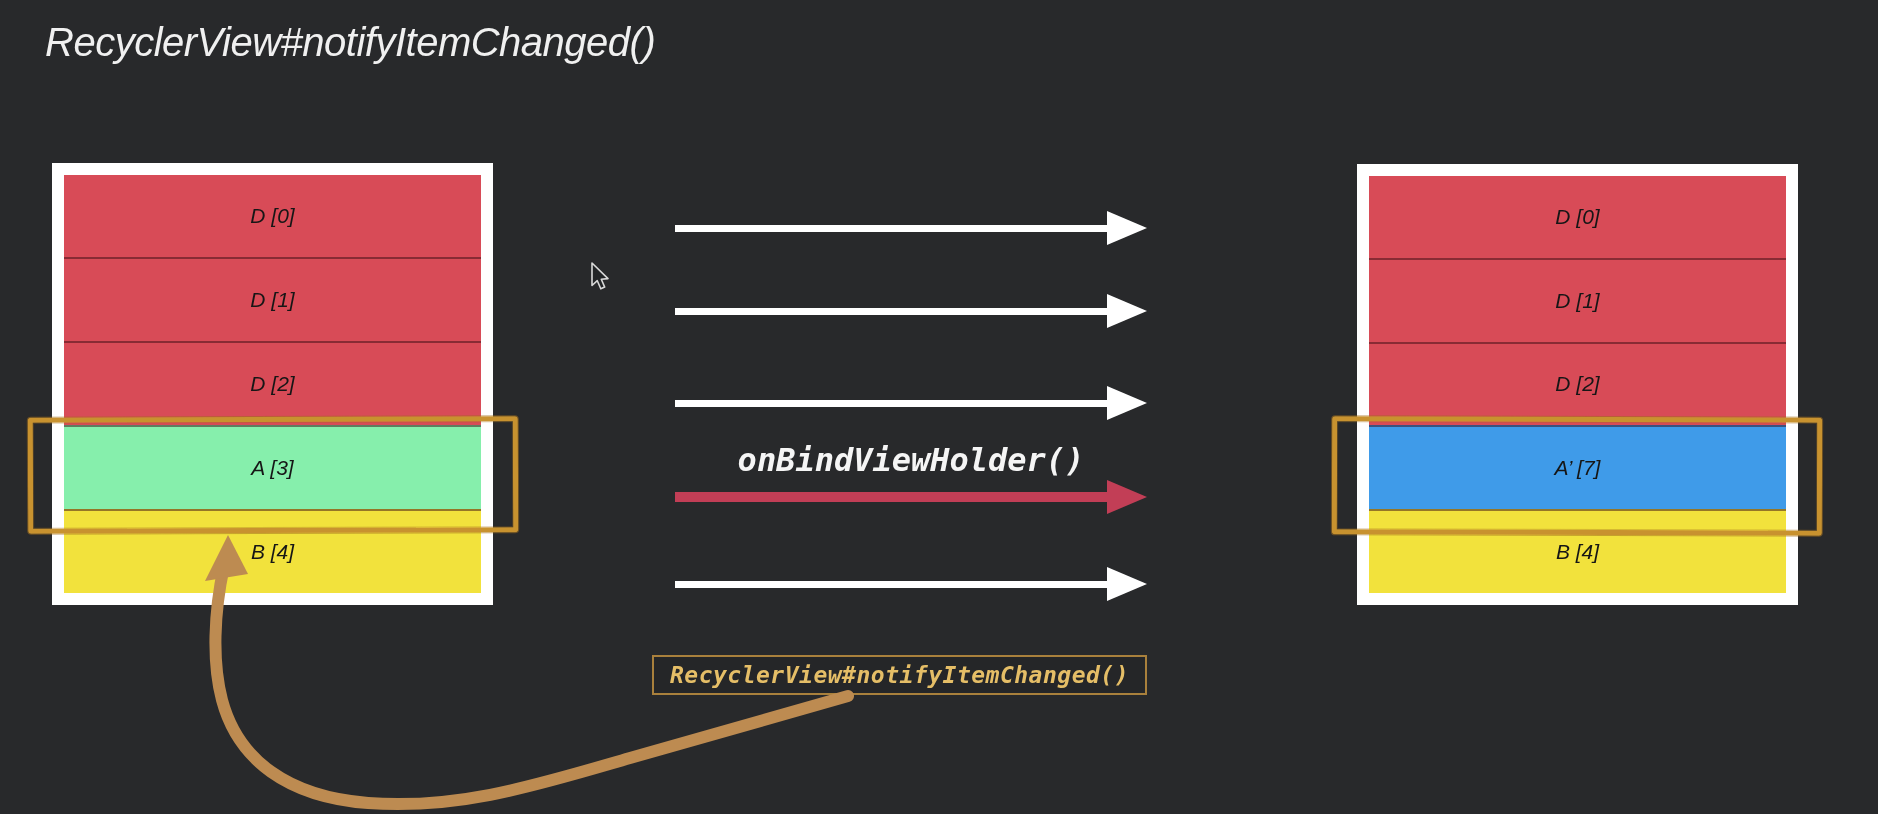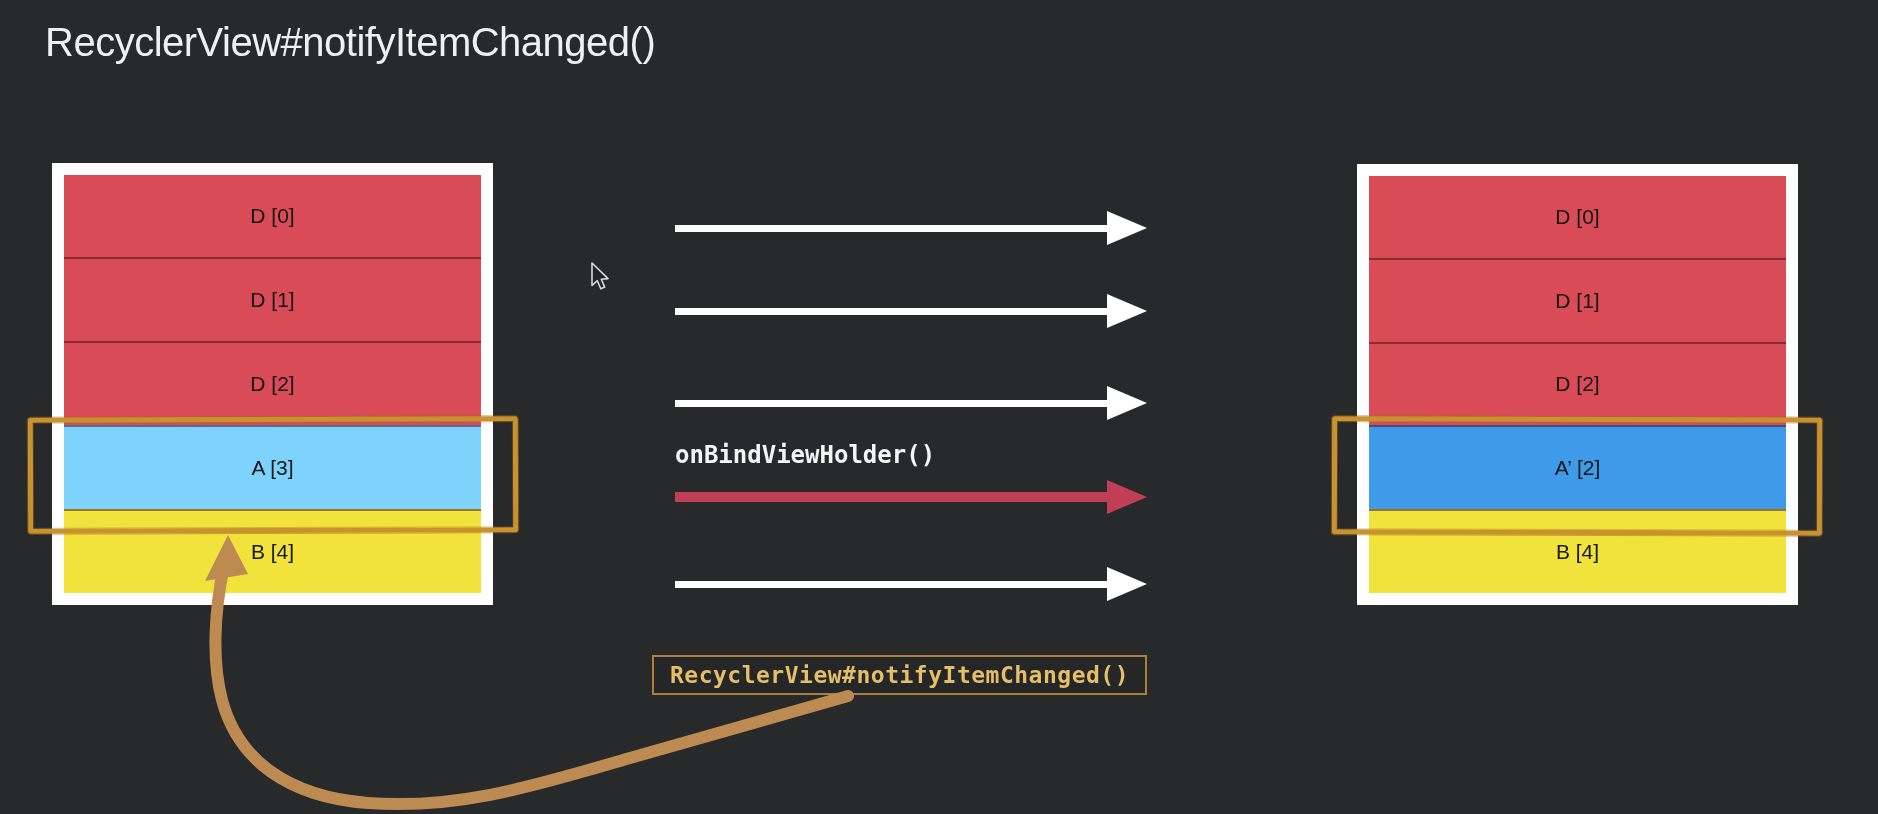--- a/index.html
+++ b/index.html
@@ -34,56 +34,56 @@
   .highlight.right{left:1332px;top:417px;width:480px;height:108px;transform:rotate(0.15deg);}
   
   .arrow{position:absolute;left:675px;width:472px;height:36px;display:flex;align-items:center;}
   .arrow .shaft{width:432px;height:7px;background:#ffffff;}
   .arrow .head{
     width:0;height:0;border-top:17px solid transparent;border-bottom:17px solid transparent;
     border-left:40px solid #ffffff;
   }
   .arrow.red .shaft{height:10px;}
   .onbind-label{
-    position:absolute;left:675px;top:441px;width:472px;text-align:left;
-    font-family:"DejaVu Sans Mono",monospace;font-size:24px;font-weight:bold;color:#f5f5f5;
+    position:absolute;left:675px;top:441px;width:472px;text-align:center;
+    font-family:"DejaVu Sans Mono",monospace;font-size:32px;font-weight:bold;color:#f5f5f5;
   }
   
   .callout{
     position:absolute;left:652px;top:655px;width:495px;height:40px;
     border:2px solid #a9803c;box-sizing:border-box;
     display:flex;align-items:center;justify-content:center;
     font-family:"DejaVu Sans Mono",monospace;font-size:23px;font-weight:bold;color:#e5be67;
     letter-spacing:0.5px;background:rgba(0,0,0,0.05);
   }
   .overlay{position:absolute;left:0;top:0;width:1878px;height:814px;pointer-events:none;}
 </style>
 </head>
 <body>
 
-<div class="stage" style="background: rgb(40, 41, 43);">
+<div class="stage" style="background: rgb(40, 41, 43); font-style: italic;">
 
   <h1 class="title">RecyclerView#notifyItemChanged()</h1>
 
   <div class="list-panel left">
     <div class="list-rows">
         <div class="row" style="background: rgb(216, 75, 87);">D [0]</div>
         <div class="row" style="background: rgb(216, 75, 87);">D [1]</div>
         <div class="row" style="background: rgb(216, 75, 87);">D [2]</div>
-        <div class="row" style="background: #7dd3fc;">A [3]</div>
+        <div class="row" style="background: #86efac;">A [3]</div>
         <div class="row" style="background: rgb(242, 226, 60);">B [4]</div>
       </div>
   </div>
 
   <div class="list-panel right">
     <div class="list-rows">
         <div class="row" style="background: rgb(216, 75, 87);">D [0]</div>
         <div class="row" style="background: rgb(216, 75, 87);">D [1]</div>
         <div class="row" style="background: rgb(216, 75, 87);">D [2]</div>
-        <div class="row" style="background: rgb(63, 155, 233);">A’ [2]</div>
+        <div class="row" style="background: rgb(63, 155, 233);">A’ [7]</div>
         <div class="row" style="background: rgb(242, 226, 60);">B [4]</div>
       </div>
   </div>
 
   <div class="highlight left" style="border-color: rgb(200, 146, 47);"></div>
   <div class="highlight right" style="border-color: rgb(200, 146, 47);"></div>
 
   <div id="arrows-host">
       <div class="arrow" style="top: 210px;">
         <div class="shaft" style="background: rgb(255, 255, 255);"></div>

